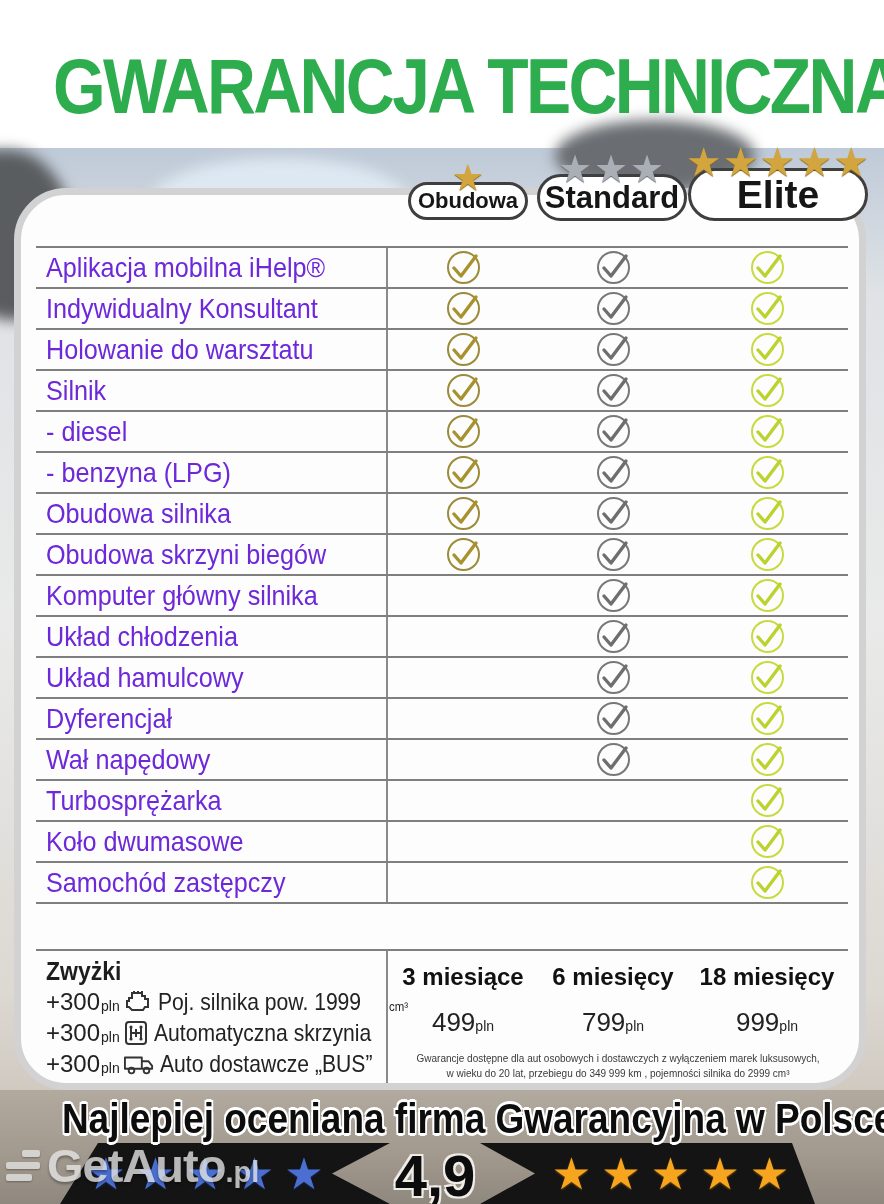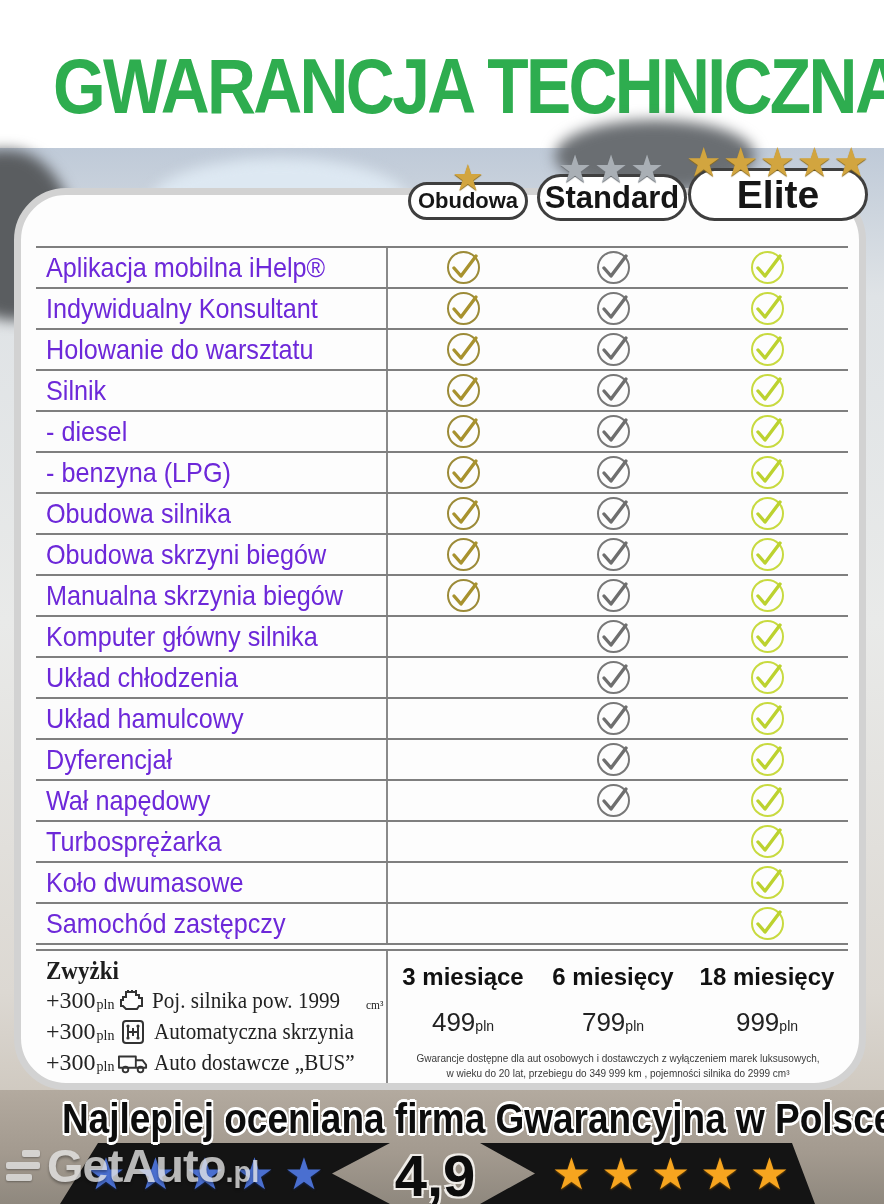--- a/index.html
+++ b/index.html
@@ -51,21 +51,21 @@
   .check{position:relative;width:33px;height:33px;border-radius:50%;box-sizing:border-box;
     display:flex;align-items:center;justify-content:center;}
   .check svg{overflow:visible;}
   .t-classic{border:2px solid #9c8b38;}
   .t-standard{border:2px solid #787878;}
   .t-elite{border:2px solid #c8da40;}
   
   .bottom{position:absolute;left:36px;top:949px;width:812px;height:132px;display:flex;z-index:3;
     border-top:2px solid #7f7f7f;}
   .bottom-left{width:352px;box-sizing:border-box;border-right:2px solid #8a8a8a;
-    padding:6px 0 7px 10px;font-family:Liberation Serif, serif;}
+    padding:6px 0 7px 10px;}
   .extras-title{font-size:25px;font-weight:bold;color:#1d1d1d;transform:scaleX(.92);transform-origin:left;}
   .extra-item{display:flex;align-items:center;height:31px;font-size:24px;color:#222;white-space:nowrap;}
   .extra-item .price{font-weight:500;}
   .extra-item .unit{font-size:14px;align-self:flex-end;margin:0 4px 3px 1px;}
   .extra-item .ico{width:30px;height:26px;margin-right:6px;display:flex;align-items:center;justify-content:center;}
   .extra-item .lbl{transform:scaleX(.88);transform-origin:left;}
   .extra-item .suffix{font-size:13px;align-self:flex-end;margin-bottom:3px;transform:scaleX(.88);transform-origin:left;}
   .bottom-right{flex:1;display:flex;flex-direction:column;justify-content:center;}
   .durations{display:flex;margin-top:10px;}
   .dur{width:150px;text-align:center;}
@@ -321,46 +321,20 @@
           <span class="check t-elite">
             <svg width="30" height="30" viewBox="0 0 30 30">
               <path d="M6 15 L13 23 L28 3" fill="none" stroke="#bcd22f" stroke-width="3.4" stroke-linecap="round" stroke-linejoin="round"></path>
             </svg>
           </span>
         </div>
       </div>
       <div class="row">
         <div class="cell-label">
           <span class="txt">Obudowa skrzyni biegów</span>
-        </div>
-        <div class="cell">
-          <span class="check t-classic">
-            <svg width="30" height="30" viewBox="0 0 30 30">
-              <path d="M6 15 L13 23 L28 3" fill="none" stroke="#a8922e" stroke-width="3.4" stroke-linecap="round" stroke-linejoin="round"></path>
-            </svg>
-          </span>
-        </div>
-        <div class="cell">
-          <span class="check t-standard">
-            <svg width="30" height="30" viewBox="0 0 30 30">
-              <path d="M6 15 L13 23 L28 3" fill="none" stroke="#6e6e6e" stroke-width="3.4" stroke-linecap="round" stroke-linejoin="round"></path>
-            </svg>
-          </span>
-        </div>
-        <div class="cell elite">
-          <span class="check t-elite">
-            <svg width="30" height="30" viewBox="0 0 30 30">
-              <path d="M6 15 L13 23 L28 3" fill="none" stroke="#bcd22f" stroke-width="3.4" stroke-linecap="round" stroke-linejoin="round"></path>
-            </svg>
-          </span>
-        </div>
-      </div>
-      <div class="row">
-        <div class="cell-label">
-          <span class="txt">Manualna skrzynia biegów</span>
         </div>
         <div class="cell">
           <span class="check t-classic">
             <svg width="30" height="30" viewBox="0 0 30 30">
               <path d="M6 15 L13 23 L28 3" fill="none" stroke="#a8922e" stroke-width="3.4" stroke-linecap="round" stroke-linejoin="round"></path>
             </svg>
           </span>
         </div>
         <div class="cell">
           <span class="check t-standard">

